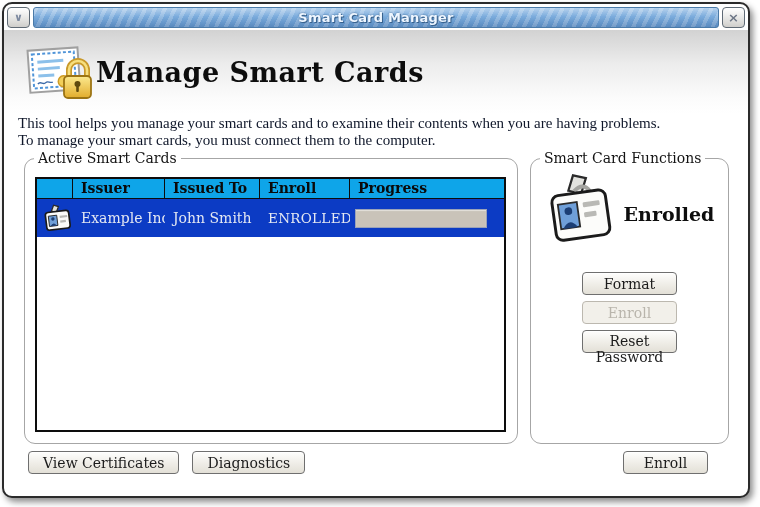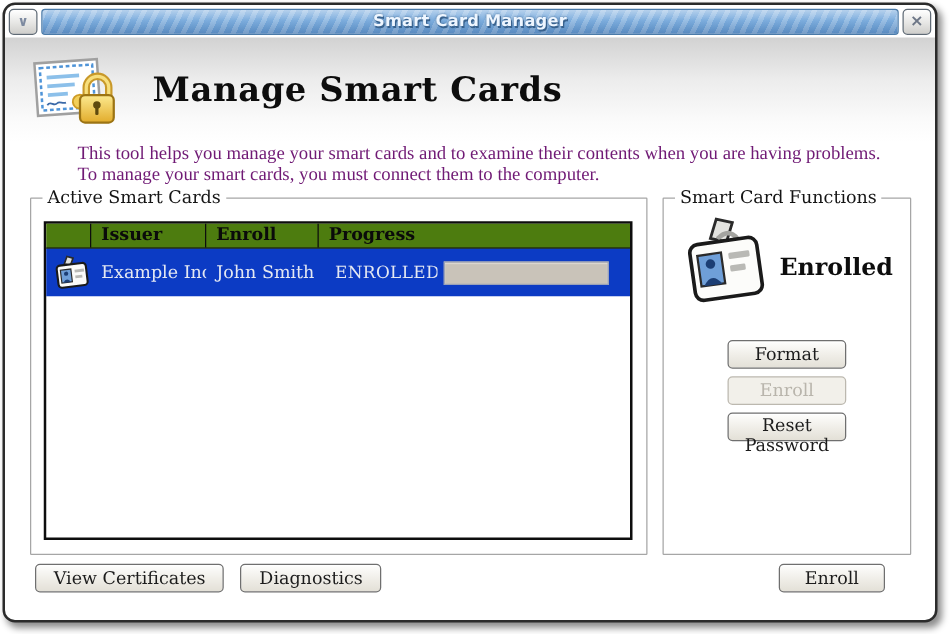--- a/index.html
+++ b/index.html
@@ -16,34 +16,34 @@
     background:
       linear-gradient(rgba(255,255,255,0.45),rgba(255,255,255,0.08) 45%,rgba(0,0,40,0.12)),
       repeating-linear-gradient(115deg,rgba(255,255,255,0.22) 0 4px,rgba(255,255,255,0) 4px 9px),
       linear-gradient(#79abde,#659dd4);
     display:flex;align-items:center;justify-content:center;}
   .tb-title{color:#eef6ff;font-family:"DejaVu Sans","Liberation Sans",sans-serif;font-weight:bold;font-size:13px;
     text-shadow:1px 1px 0 #38628e,0 0 2px #38628e;letter-spacing:.2px;}
   
   .header-band{position:absolute;left:0;top:26px;right:0;height:84px;
     background:linear-gradient(#d2d2d2,#ececec 40%,#fbfbfb 80%,#ffffff);
-    display:flex;align-items:center;padding-left:22px;gap:30px;box-sizing:border-box;}
+    display:flex;align-items:center;padding-left:22px;gap:4px;box-sizing:border-box;}
   .header-band h1{margin:0;font-size:27px;font-weight:bold;color:#0d0d0d;letter-spacing:.5px;}
   
   .description{position:absolute;left:14px;top:111px;font-family:"Liberation Serif","DejaVu Serif",serif;
-    font-size:15px;color:#701a75;line-height:17px;white-space:nowrap;margin-left:44px;}
+    font-size:15px;color:#0f172a;line-height:17px;white-space:nowrap;}
   
-  .groupbox{position:absolute;border:1px solid #a6a6a6;border-radius:1px;background:#fff;}
+  .groupbox{position:absolute;border:1px solid #a6a6a6;border-radius:11px;background:#fff;}
   .gb-legend{position:absolute;top:-9px;left:9px;background:#fff;padding:0 4px;font-size:14px;color:#141414;}
   .gb-active{left:20px;top:154px;width:492px;height:284px;}
   .gb-functions{left:526px;top:154px;width:197px;height:284px;}
   
   .cardtable{position:absolute;left:10px;top:18px;width:471px;height:255px;box-sizing:border-box;
     border:2px solid #0d0d0d;background:#fff;}
-  .thead{display:flex;height:19px;border-bottom:1px solid #0d0d0d;background:#4d7c0f;}
+  .thead{display:flex;height:19px;border-bottom:1px solid #0d0d0d;background:#0ea5e9;}
   .th{box-sizing:border-box;border-right:1px solid #0d0d0d;font-weight:bold;font-size:14px;color:#0a0a0a;
     padding:1px 0 0 8px;overflow:hidden;white-space:nowrap;cursor:default;}
   .th:last-child{border-right:none;}
   .c0{width:36px;flex:0 0 36px;} .c1{width:92px;flex:0 0 92px;} .c2{width:95px;flex:0 0 95px;}
   .c3{width:90px;flex:0 0 90px;} .c4{flex:1;}
   .trow{display:flex;height:38px;align-items:center;background:#fff;color:#10102a;cursor:pointer;}
   .trow.selected{background:#0c3bc4;color:#e4e8f2;}
   .td{box-sizing:border-box;font-size:14px;padding-left:8px;white-space:nowrap;overflow:hidden;}
   .td.icon-cell{padding-left:4px;display:flex;align-items:center;justify-content:center;}
   .progress-track{margin-left:5px;width:130px;height:17px;background:#c9c3b9;
@@ -111,20 +111,21 @@
     <div>This tool helps you manage your smart cards and to examine their contents when you are having problems.</div>
     <div>To manage your smart cards, you must connect them to the computer.</div>
   </div>
 
   <div class="groupbox gb-active">
     <span class="gb-legend">Active Smart Cards</span>
     <div class="cardtable">
       <div class="thead">
         <div class="th c0"></div>
         <div class="th c1">Issuer</div>
+        <div class="th c2">Issued To</div>
         <div class="th c3">Enroll</div>
         <div class="th c4">Progress</div>
       </div>
       <div class="trow selected">
         <div class="td icon-cell c0">
           <svg width="30" height="30" viewBox="0 0 32 32">
             <g transform="rotate(-7 16 16)">
               <path d="M11 8 L14 2 L19 4 L16 10 Z" fill="#e2e2de" stroke="#2a2a2a" stroke-width="1.4"></path>
               <rect x="4" y="9" width="25" height="19" rx="3" fill="#fbfbf9" stroke="#1a1a1a" stroke-width="1.8"></rect>
               <rect x="7" y="13" width="9" height="11" fill="#6f9fd8" stroke="#2a2a2a" stroke-width="1"></rect>

